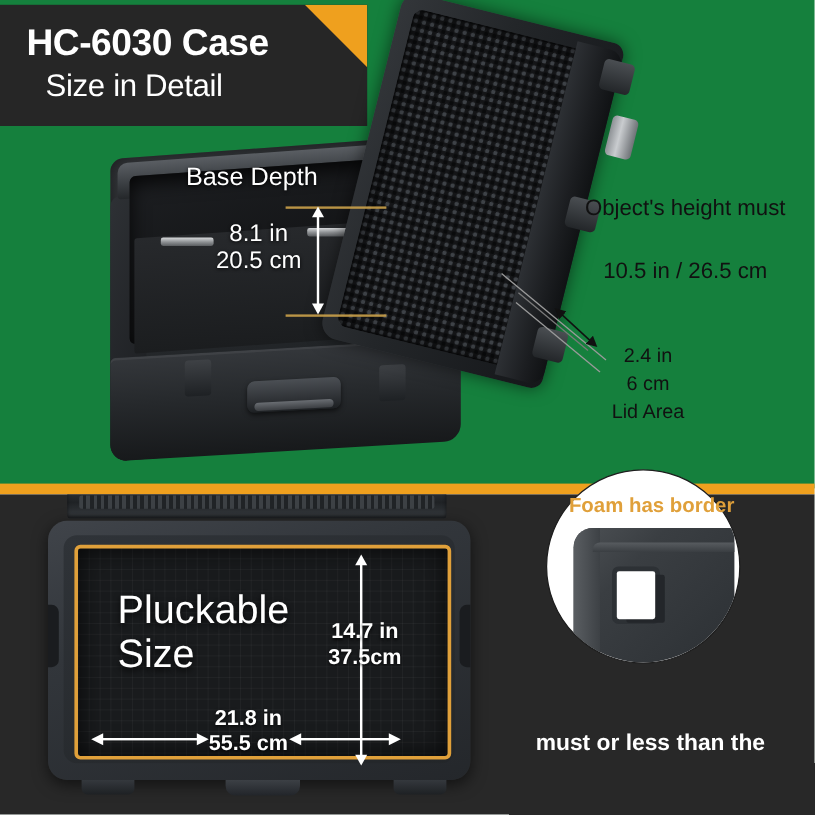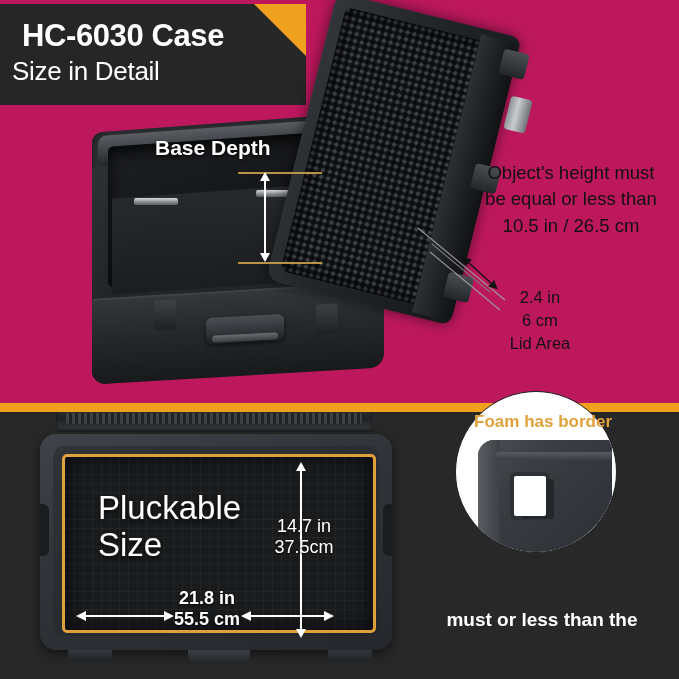--- a/index.html
+++ b/index.html
@@ -6,39 +6,39 @@
   html,body{margin:0;padding:0;}
   body{
     width:679px;height:679px;
     font-family:"Liberation Sans", sans-serif;
     background:#ffffff;
     overflow:hidden;
   }
   #page{position:relative;width:679px;height:679px;overflow:hidden;background:#fff;}
 
   
-  #top-half{position:absolute;left:0;top:0;width:679px;height:407px;background:#be185d;overflow:hidden;}
+  #top-half{position:absolute;left:0;top:0;width:679px;height:407px;background:#15803d;overflow:hidden;}
 
   
   #title-box{
     position:absolute;left:0;top:4px;width:306px;height:101px;
     background:#262626;overflow:hidden;
   }
   #title-corner{
     position:absolute;right:0;top:0;width:0;height:0;
     border-top:52px solid #efa01e;
     border-left:52px solid transparent;
   }
   #title-main{
     position:absolute;left:22px;top:16px;
     color:#ffffff;font-size:31px;font-weight:bold;letter-spacing:-.4px;
     line-height:1;white-space:nowrap;
   }
   #title-sub{
-    position:absolute;left:12px;top:54px;
+    position:absolute;left:38px;top:54px;
     color:#ffffff;font-size:26px;font-weight:normal;letter-spacing:-.3px;
     line-height:1;white-space:nowrap;
   }
 
   
   #case-open{position:absolute;left:58px;top:104px;width:440px;height:290px;}
 
   
   .shell-base{
     position:absolute;left:34px;top:18px;width:290px;height:252px;
@@ -120,21 +120,21 @@
     background:linear-gradient(90deg,#2d3034 0%,#1b1d20 60%,#101214 100%);
     border-radius:0 12px 12px 0;
   }
   .lid-hinge{position:absolute;right:-2px;width:26px;height:26px;
     background:linear-gradient(180deg,#4a4e52,#232629);border-radius:4px;}
   .lid-knob{position:absolute;right:-16px;top:58px;width:22px;height:34px;
     background:linear-gradient(90deg,#8d9195,#c9cccf 40%,#6e7276);border-radius:4px;}
 
   
   .label-white{
-    position:absolute;color:#ffffff;font-weight:bold;line-height:1.12;
+    position:absolute;color:#ffffff;font-weight:normal;line-height:1.12;
     text-shadow:0 1px 3px rgba(0,0,0,.9);white-space:nowrap;
   }
   #lbl-base-depth{left:155px;top:136px;font-size:21px;}
   #lbl-base-val{left:180px;top:184px;font-size:20px;text-align:center;}
 
   .guide-line{position:absolute;height:2px;background:#caa14a;opacity:.9;}
   #guide-top{left:238px;top:172px;width:84px;}
   #guide-bot{left:238px;top:262px;width:84px;}
 
   .vdim{position:absolute;width:2px;background:#ffffff;}
@@ -207,21 +207,21 @@
     background:linear-gradient(180deg,#3c4045,#22252a);border-radius:0 0 8px 8px;}
 
   
   #lbl-pluckable{
     position:absolute;left:98px;top:490px;width:200px;
     color:#ffffff;font-size:33px;font-weight:normal;line-height:1.12;text-align:left;
     text-shadow:0 2px 5px rgba(0,0,0,.85);
   }
   #lbl-vert{
     position:absolute;left:256px;top:516px;width:96px;
-    color:#ffffff;font-size:18px;font-weight:normal;line-height:1.18;text-align:center;
+    color:#ffffff;font-size:18px;font-weight:bold;line-height:1.18;text-align:center;
     text-shadow:0 1px 3px rgba(0,0,0,.85);
   }
   #lbl-horiz{
     position:absolute;left:148px;top:588px;width:118px;
     color:#ffffff;font-size:18px;font-weight:bold;line-height:1.18;text-align:center;
     text-shadow:0 1px 3px rgba(0,0,0,.85);
   }
   #vdim-pluck{left:300px;top:470px;height:160px;}
   .hdim{position:absolute;height:2px;background:#ffffff;}
   .hdim::before,.hdim::after{
@@ -300,20 +300,24 @@
         <div class="lid-foam"></div>
         <div class="lid-edge"></div>
         <div class="lid-hinge" style="top:14px;"></div>
         <div class="lid-hinge" style="top:132px;"></div>
         <div class="lid-hinge" style="top:244px;"></div>
         <div class="lid-knob"></div>
       </div>
     </div>
 
     <div class="label-white" id="lbl-base-depth">Base Depth</div>
+    <div class="label-white" id="lbl-base-val">
+      <span>8.1 in</span><br>
+      <span>20.5 cm</span>
+    </div>
     <div class="guide-line" id="guide-top"></div>
     <div class="guide-line" id="guide-bot"></div>
     <div class="vdim" id="vdim-base"></div>
 
     <svg id="leaders">
       <line x1="418" y1="228" x2="505" y2="300" stroke="#9a9a9a" stroke-width="1.1"></line>
       <line x1="430" y1="252" x2="500" y2="310" stroke="#9a9a9a" stroke-width="1.1"></line>
       <line x1="432" y1="244" x2="490" y2="292" stroke="#7a7a7a" stroke-width="1.1"></line>
       <line x1="468" y1="262" x2="492" y2="284" stroke="#111111" stroke-width="1.3" marker-start="url(#ar1)" marker-end="url(#ar2)"></line>
       <defs>
@@ -321,21 +325,21 @@
           <path d="M7,0 L7,7 L0,3.5 z" fill="#111111"></path>
         </marker>
         <marker id="ar2" markerWidth="7" markerHeight="7" refX="1" refY="3.5" orient="auto">
           <path d="M0,0 L0,7 L7,3.5 z" fill="#111111"></path>
         </marker>
       </defs>
     </svg>
 
     <div id="callout-height">
       <span>Object's height must</span><br>
-      <span>be equal or less than</span><br>
+      <br>
       <span>10.5 in / 26.5 cm</span>
     </div>
 
     <div id="callout-lid">
       <span>2.4 in</span><br>
       <span>6 cm</span><br>
       <span>Lid Area</span>
     </div>
   </div>
 

